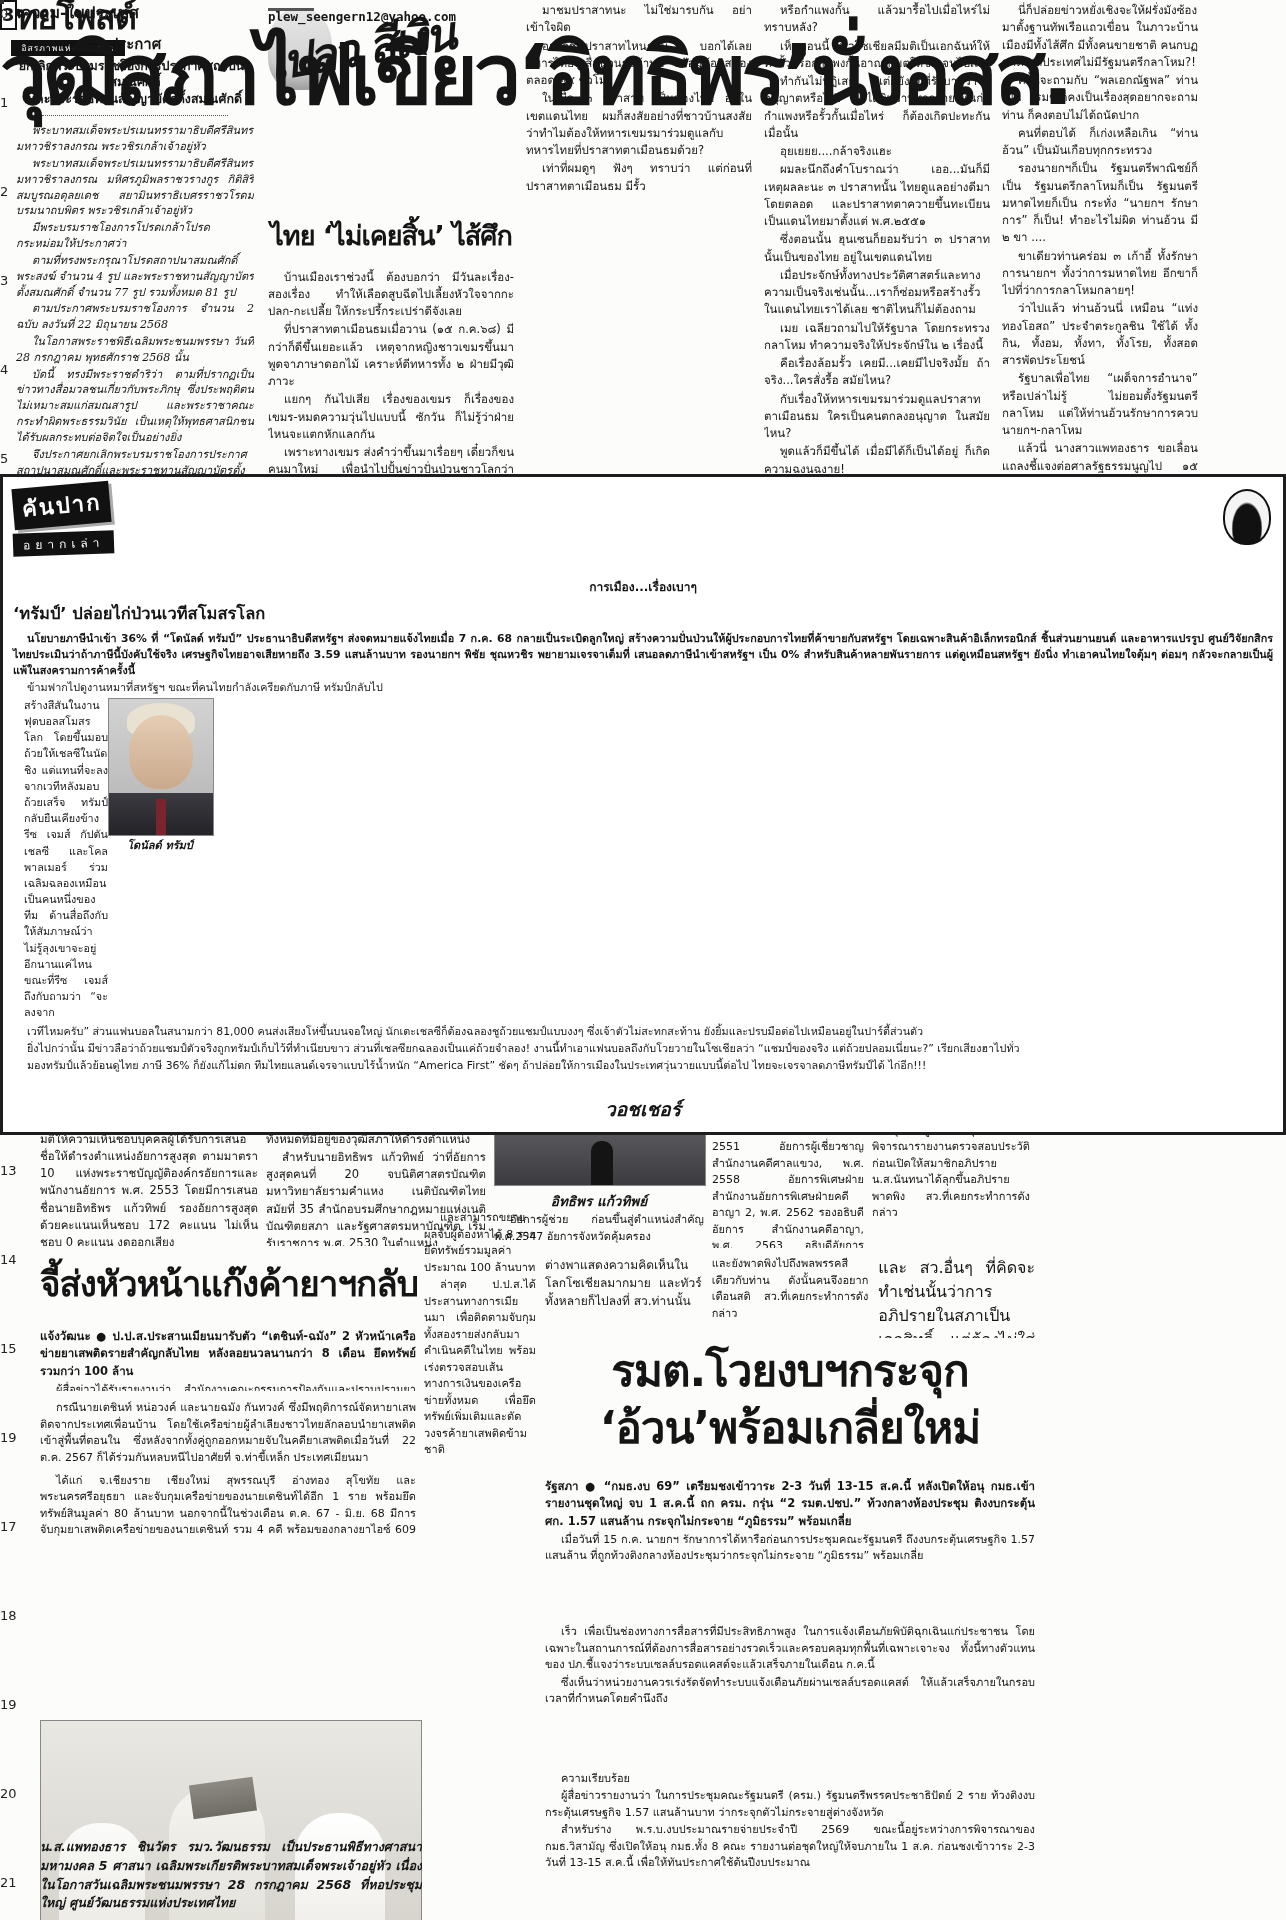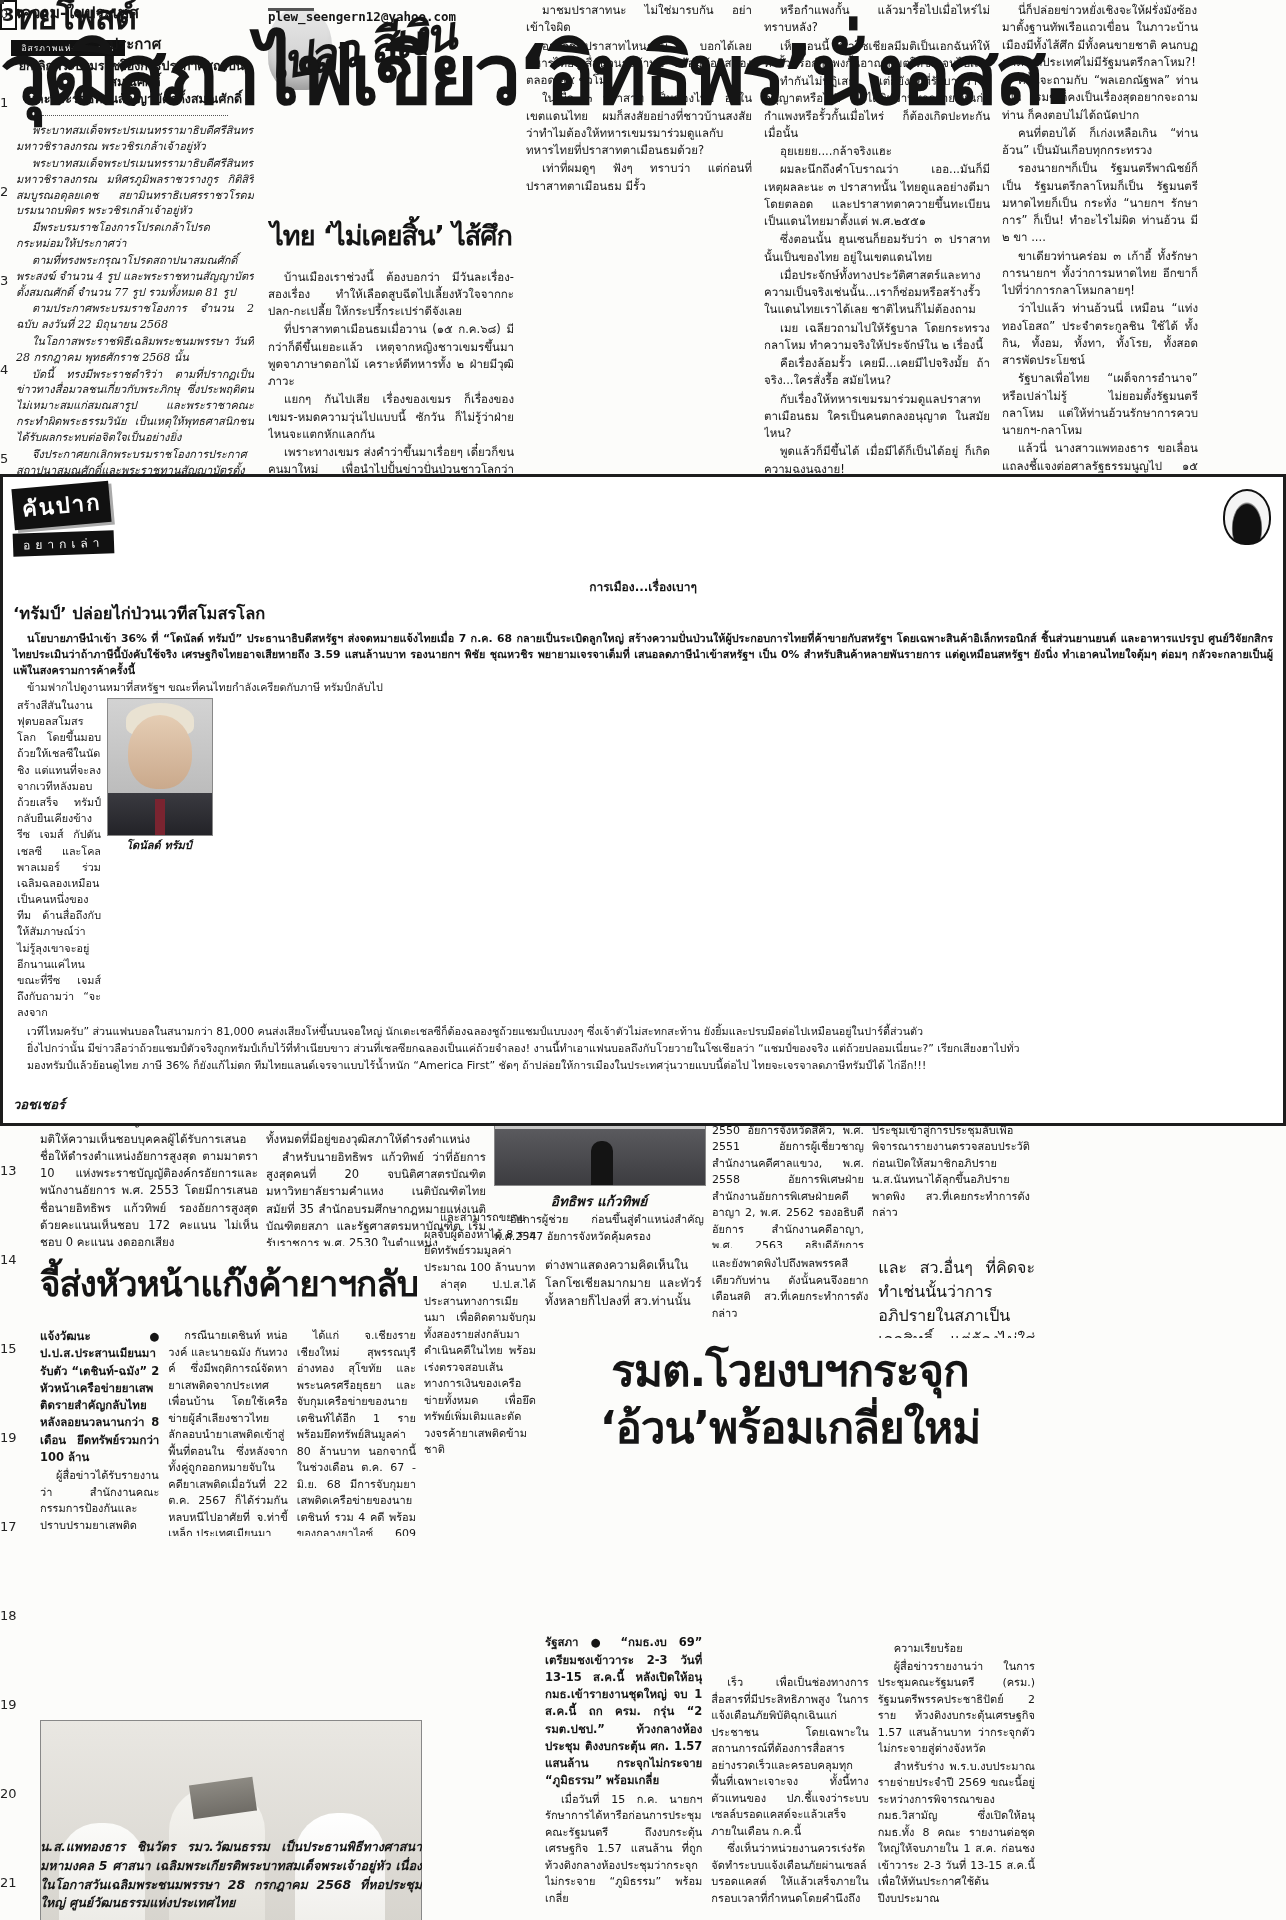--- a/index.html
+++ b/index.html
@@ -48,44 +48,44 @@
   .tcol{overflow:hidden;}
   .t11 p{font-size:11px;line-height:1.5;}
   .t115 p{font-size:11.5px;line-height:1.5;}
   .photo-frame{border:1px solid #888;background:linear-gradient(#d9d9d9,#bdbdbd);position:relative;overflow:hidden;}
   .ph-head{position:absolute;left:50%;transform:translateX(-50%);border-radius:50% 50% 44% 44%;}
   .ph-suit{position:absolute;bottom:0;left:0;right:0;}
   .caption-b{font-weight:bold;font-style:italic;text-align:center;font-size:13.5px;}
   .caption-j{font-weight:bold;font-style:italic;font-size:12.5px;line-height:1.5;text-align:justify;}
   
   .drug-headline{font-size:35px;font-weight:600;letter-spacing:-1px;white-space:nowrap;}
-  .cols-row{display:flex;gap:9px;}
+  .cols-row{display:flex;gap:9px;flex-direction:column;}
   .cols-row .tcol{flex:1;}
   .mini-lede{font-weight:800;font-size:11.5px;line-height:1.5;text-align:justify;margin-bottom:2px;}
   
   .bud-headline{text-align:center;font-size:44px;font-weight:800;line-height:1.3;letter-spacing:-1px;}
   
   .kanpak{left:1040;top:1000;width:216;height:904;border:3px solid #1d1d1d;background:#fff;padding:8px 10px;box-sizing:border-box;}
   .kp-logo{position:relative;height:88px;}
   .kp-tiles{display:inline-block;background:#111;color:#fff;font-weight:900;font-size:22px;padding:3px 9px;
             transform:rotate(-5deg);letter-spacing:2px;box-shadow:3px 3px 0 #aaa;}
   .kp-banner{display:inline-block;background:#111;color:#fff;font-size:12px;letter-spacing:5px;padding:2px 10px;
              margin-top:6px;transform:rotate(-2deg);}
   .kp-face{position:absolute;right:2px;top:4px;width:44px;height:52px;border:2px solid #111;border-radius:50% 50% 46% 46%;
            background:radial-gradient(circle at 32% 40%,#111 2px,transparent 3px),
                       radial-gradient(circle at 66% 40%,#111 2px,transparent 3px),
                       radial-gradient(ellipse at 50% 72%,#111 45%,transparent 50%),#f4f4f4;}
   .kp-tagline{text-align:center;font-size:12px;font-weight:bold;margin:4px 0 6px;}
   .kp-headline{font-size:16.5px;font-weight:800;line-height:1.4;margin-bottom:6px;}
   .kp-txt p{margin:0 0 1px;text-indent:14px;text-align:justify;font-size:10.8px;line-height:1.5;}
   .kp-lede{font-weight:700;font-size:10.8px;line-height:1.5;text-align:justify;text-indent:14px;}
-  .kp-row{display:flex;gap:6px;margin:2px 4px;}
+  .kp-row{display:flex;gap:0;margin:2px 11px;}
   .kp-wrap{width:84px;font-size:10.8px;line-height:1.5;text-align:justify;}
   .kp-photo-w{width:104px;}
-  .kp-sig{text-align:left;font-weight:800;font-style:italic;font-size:13px;margin-top:20px;}
+  .kp-sig{text-align:center;font-weight:800;font-style:italic;font-size:19px;margin-top:20px;}
 </style>
 </head>
 <body>
 
 <div class="page">
 
   <div class="abs topline"></div>
   <div class="abs masthead">
     <div class="mast-title">ไทยโพสต์</div>
     <div class="mast-sub">อิสรภาพแห่งความคิด</div>

